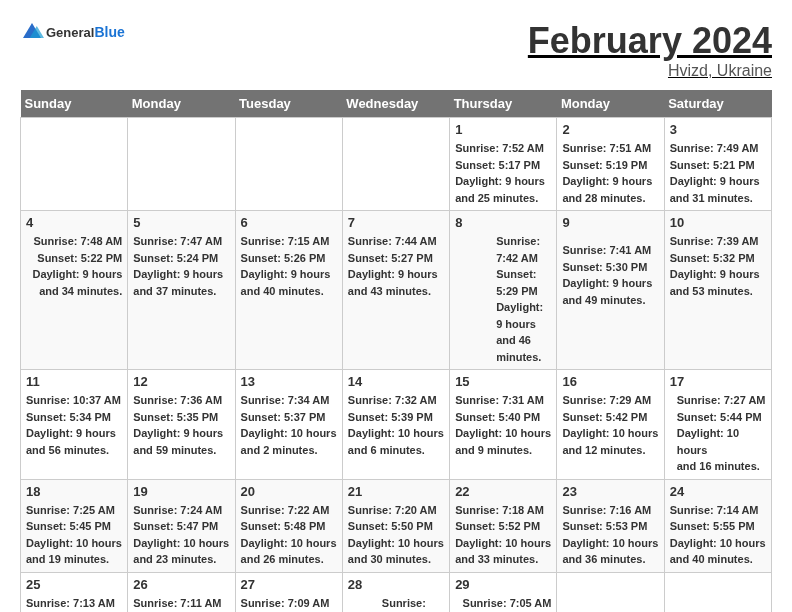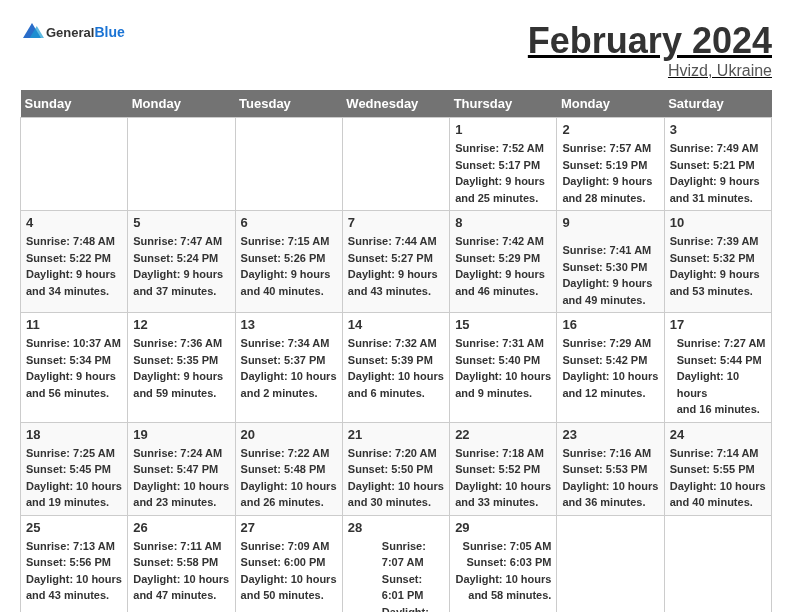--- a/index.html
+++ b/index.html
@@ -128,37 +128,37 @@
         <td class="empty-cell"></td>
         <td>
           <div class="day-number">1</div>
           <div class="day-info" style="white-space: pre-line;">Sunrise: 7:52 AM
 Sunset: 5:17 PM
 Daylight: 9 hours
 and 25 minutes.</div>
         </td>
         <td>
           <div class="day-number">2</div>
-          <div class="day-info" style="white-space: pre-line;">Sunrise: 7:57 AM
+          <div class="day-info" style="white-space: pre-line;">Sunrise: 7:51 AM
 Sunset: 5:19 PM
 Daylight: 9 hours
 and 28 minutes.</div>
         </td>
         <td>
           <div class="day-number">3</div>
           <div class="day-info" style="white-space: pre-line;">Sunrise: 7:49 AM
 Sunset: 5:21 PM
 Daylight: 9 hours
 and 31 minutes.</div>
         </td>
       </tr>
       <tr>
         <td>
           <div class="day-number">4</div>
-          <div class="day-info" style="white-space: pre-line;">Sunrise: 7:48 AM
+          <div class="day-info" style="white-space: pre-line; text-align: right;">Sunrise: 7:48 AM
 Sunset: 5:22 PM
 Daylight: 9 hours
 and 34 minutes.</div>
         </td>
         <td>
           <div class="day-number">5</div>
           <div class="day-info" style="white-space: pre-line;">Sunrise: 7:47 AM
 Sunset: 5:24 PM
 Daylight: 9 hours
 and 37 minutes.</div>
@@ -172,21 +172,21 @@
         </td>
         <td>
           <div class="day-number">7</div>
           <div class="day-info" style="white-space: pre-line;">Sunrise: 7:44 AM
 Sunset: 5:27 PM
 Daylight: 9 hours
 and 43 minutes.</div>
         </td>
         <td>
           <div class="day-number">8</div>
-          <div class="day-info" style="white-space: pre-line;">Sunrise: 7:42 AM
+          <div class="day-info" style="white-space: pre-line; margin-left: 41px;">Sunrise: 7:42 AM
 Sunset: 5:29 PM
 Daylight: 9 hours
 and 46 minutes.</div>
         </td>
         <td>
           <div class="day-number">9</div>
           <div class="day-info" style="white-space: pre-line; margin-top: 12px;">Sunrise: 7:41 AM
 Sunset: 5:30 PM
 Daylight: 9 hours
 and 49 minutes.</div>

